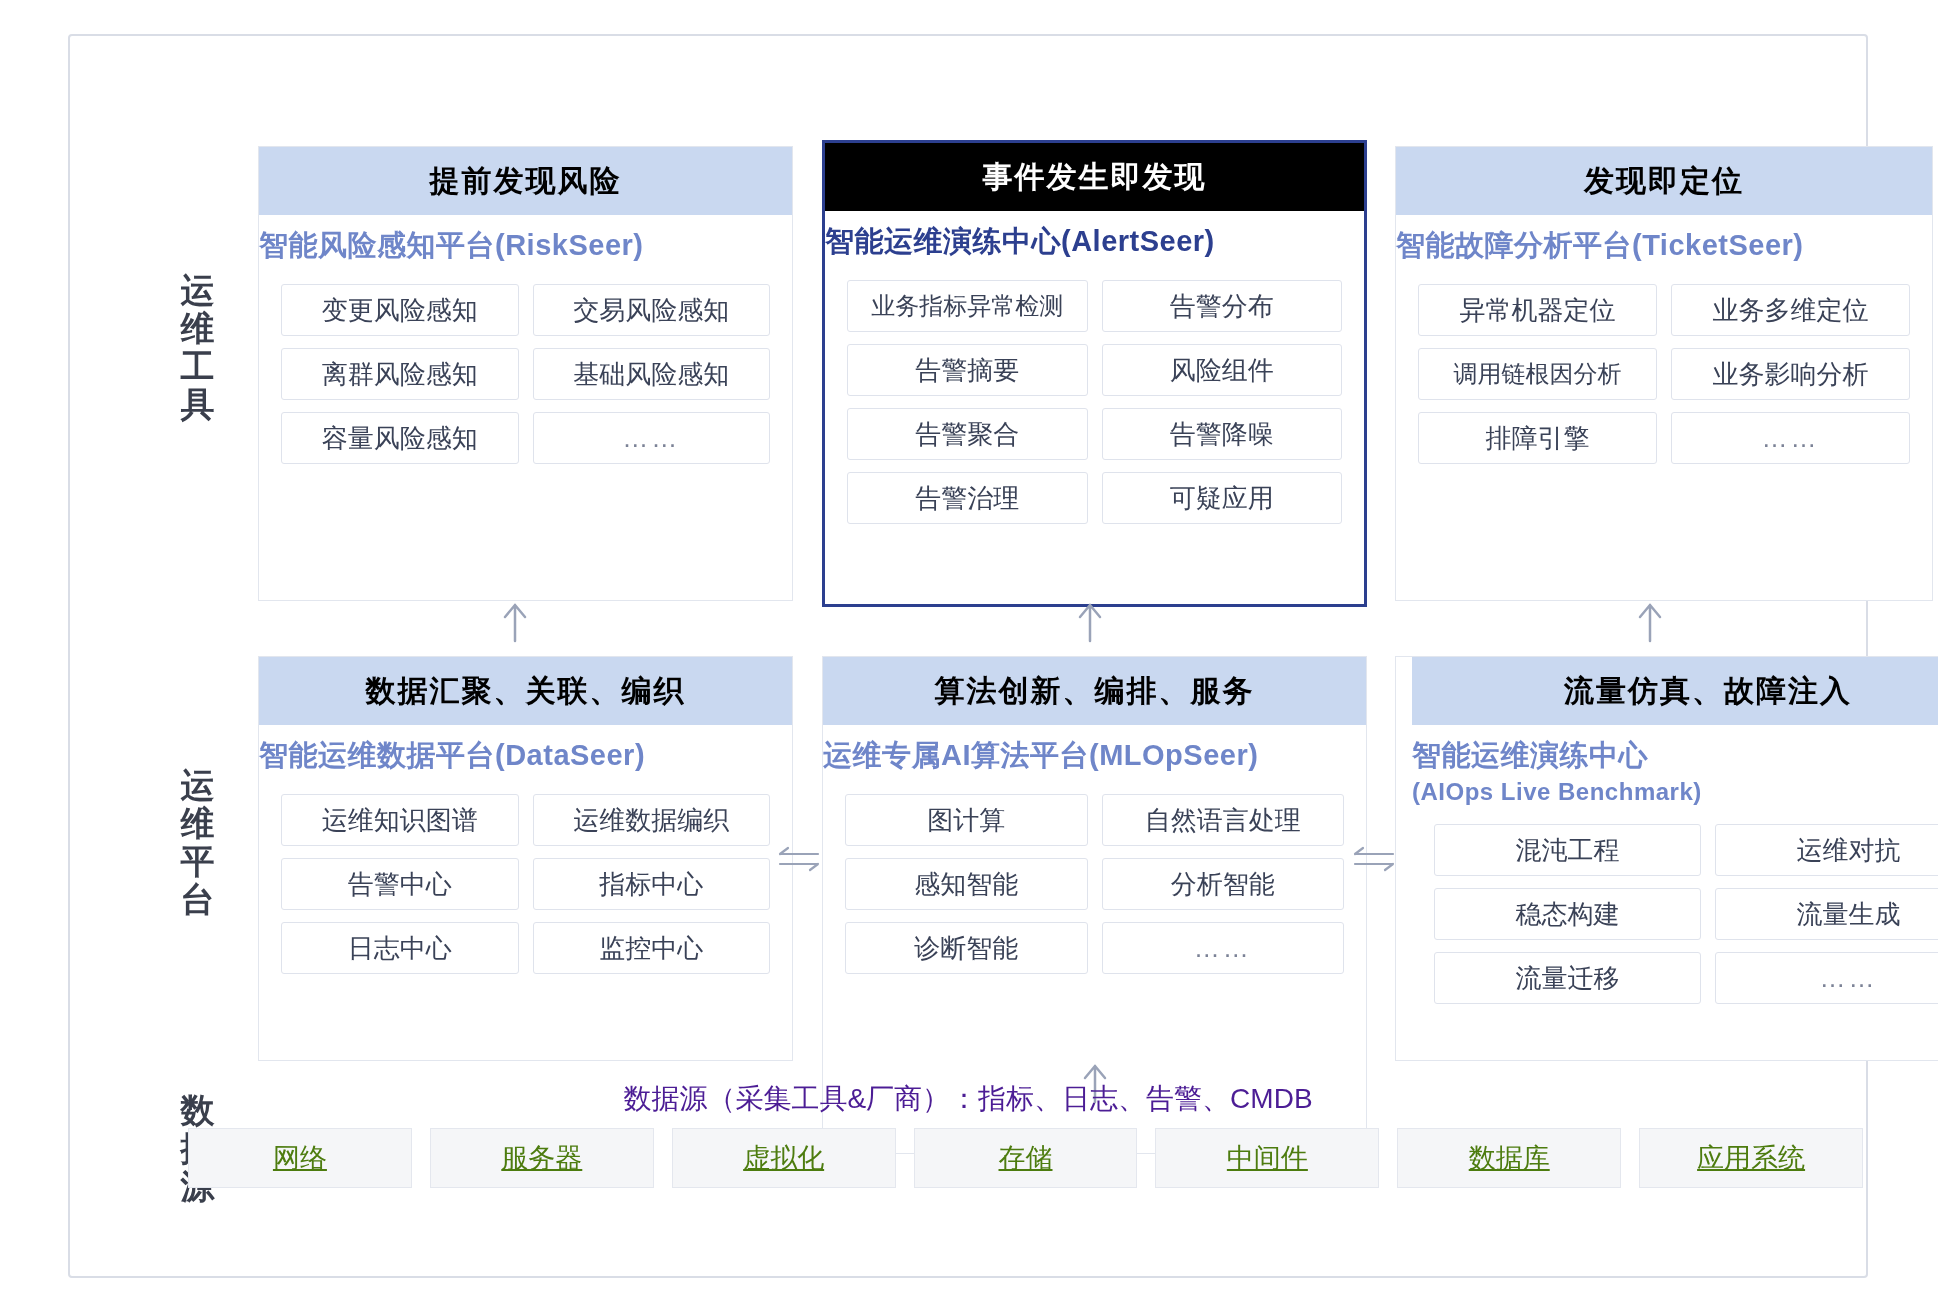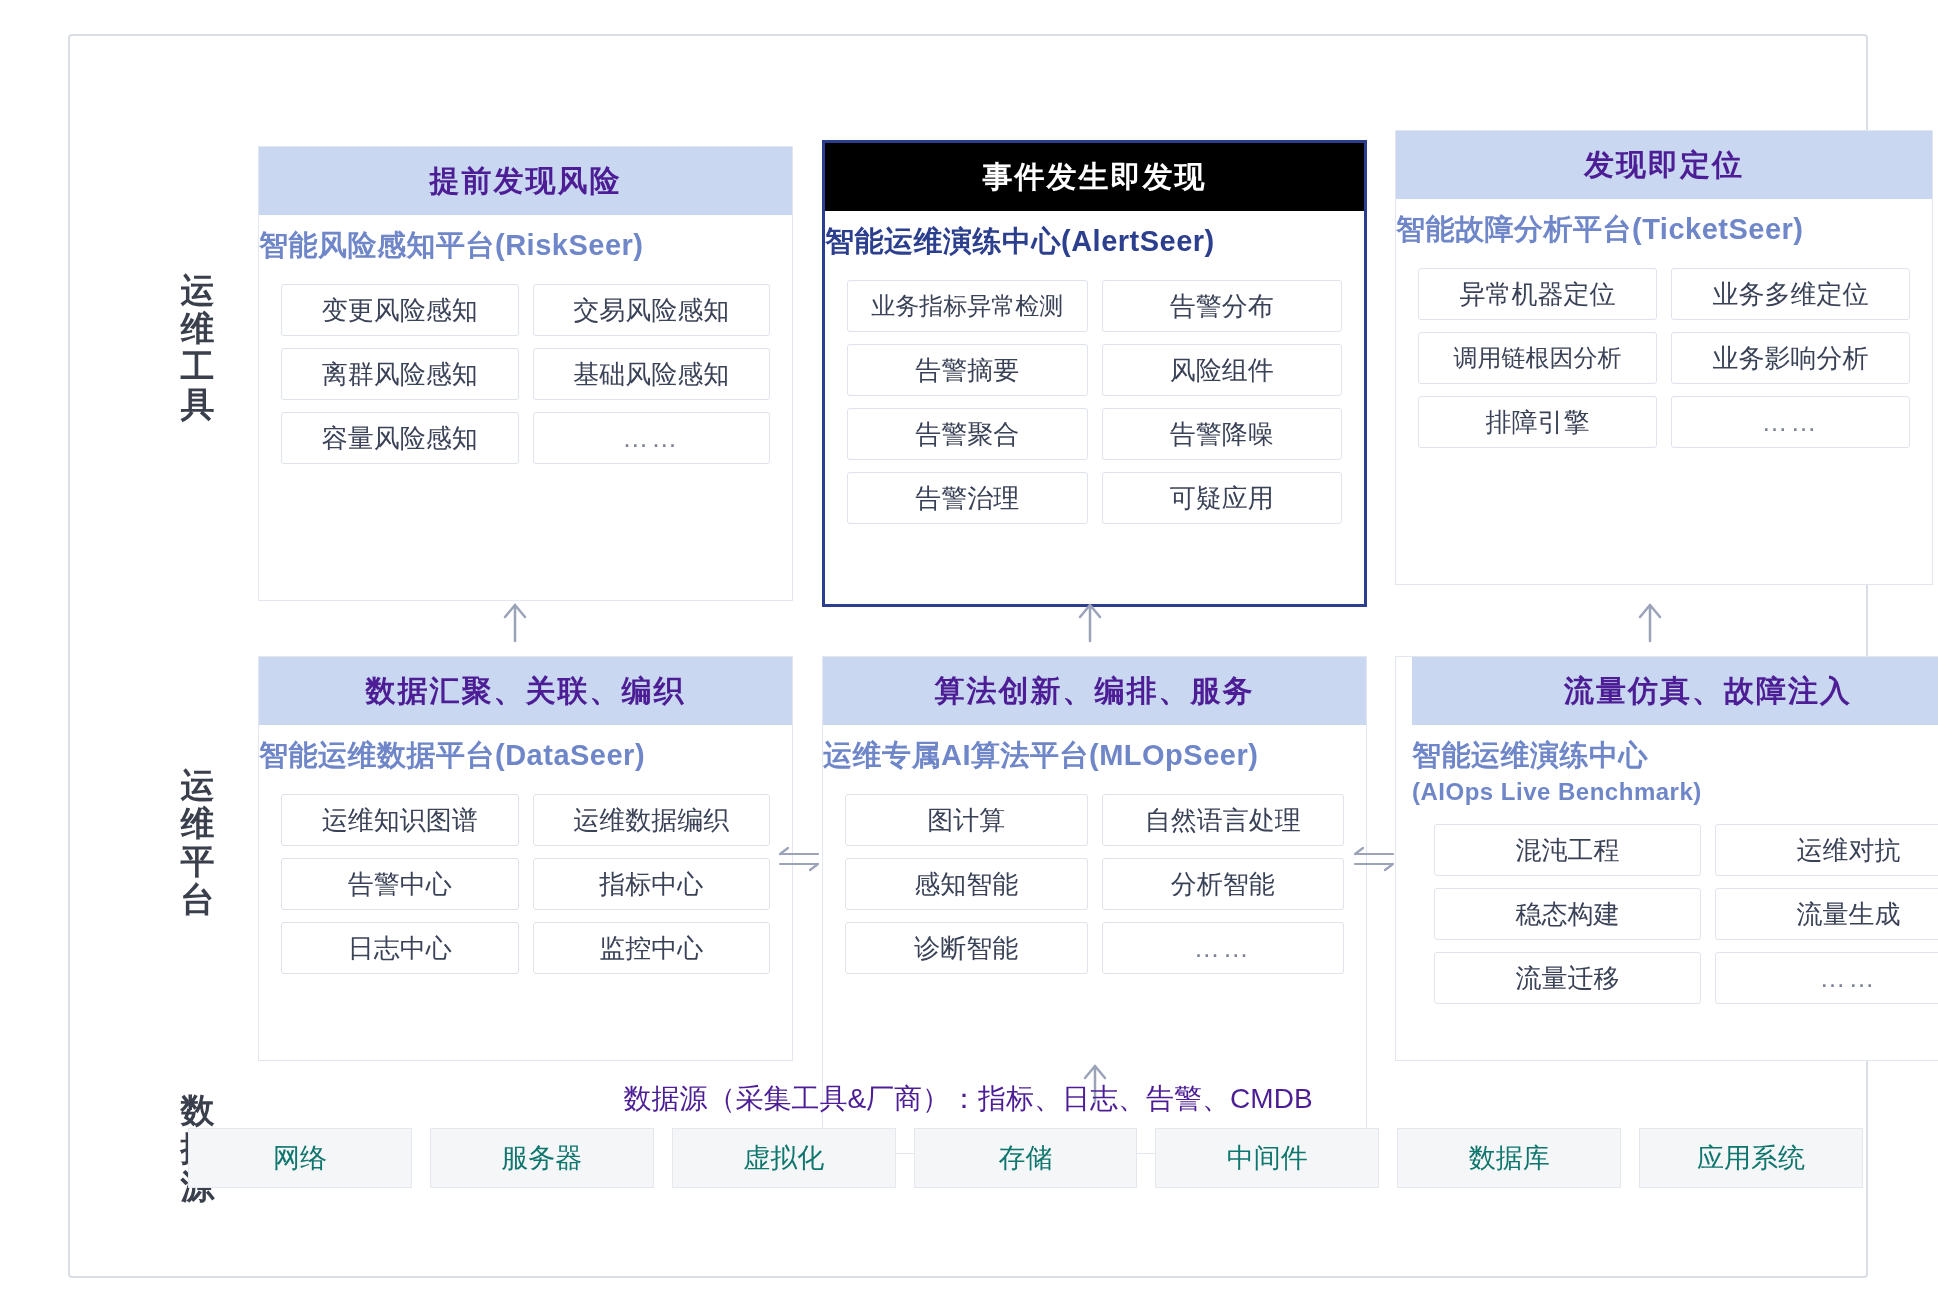--- a/index.html
+++ b/index.html
@@ -47,21 +47,21 @@
     border: 1px solid #e2e6ee;
   }
   .card-header {
     height: 68px;
     background: #c9d8f0;
     display: flex;
     align-items: center;
     justify-content: center;
     font-size: 30px;
     font-weight: 700;
-    color: #4c1d95;
+    color: #000000;
     letter-spacing: 2px;
   }
   .card.highlight {
     border: 3px solid #2c3f8f;
   }
   .card.highlight .card-header {
     background: #000000;
     color: #ffffff;
   }
   .card-title {
@@ -102,21 +102,21 @@
     color: #3a4257;
     background: #fff;
     white-space: nowrap;
   }
   .chip.small { font-size: 24px; }
   .chip.dots { color: #7b8296; letter-spacing: 3px; }
 
   
   #card-risk   { left: 188px;  top: 110px; width: 535px;  height: 455px; }
   #card-alert  { left: 752px;  top: 104px; width: 545px;  height: 467px; }
-  #card-ticket { left: 1325px; top: 94px; width: 538px;  height: 455px; }
+  #card-ticket { left: 1325px; top: 110px; width: 538px;  height: 455px; }
   
   #card-data   { left: 188px;  top: 620px; width: 535px;  height: 405px; }
   #card-mlop   { left: 752px;  top: 620px; width: 545px;  height: 498px; }
   #card-bench  { left: 1325px; top: 620px; width: 610px;  height: 405px; padding-left: 16px; }
 
   
   .arrow-up {
     position: absolute;
     width: 30px;
     height: 40px;
@@ -156,21 +156,22 @@
   .ds-item {
     box-sizing: border-box;
     flex: 1 1 0;
     height: 60px;
     background: #f5f6f8;
     border: 1px solid #e4e7ee;
     display: flex;
     align-items: center;
     justify-content: center;
     font-size: 27px;
-    color: #0f766e;
+    color: #4d7c0f;
+    text-decoration: underline;
   }
 </style>
 </head>
 <body>
 
 <div class="frame">
 
   <div class="row-label" id="label-tools">运维工具</div>
   <div class="row-label" id="label-platform">运维平台</div>
   <div class="row-label" id="label-source">数据源</div>

